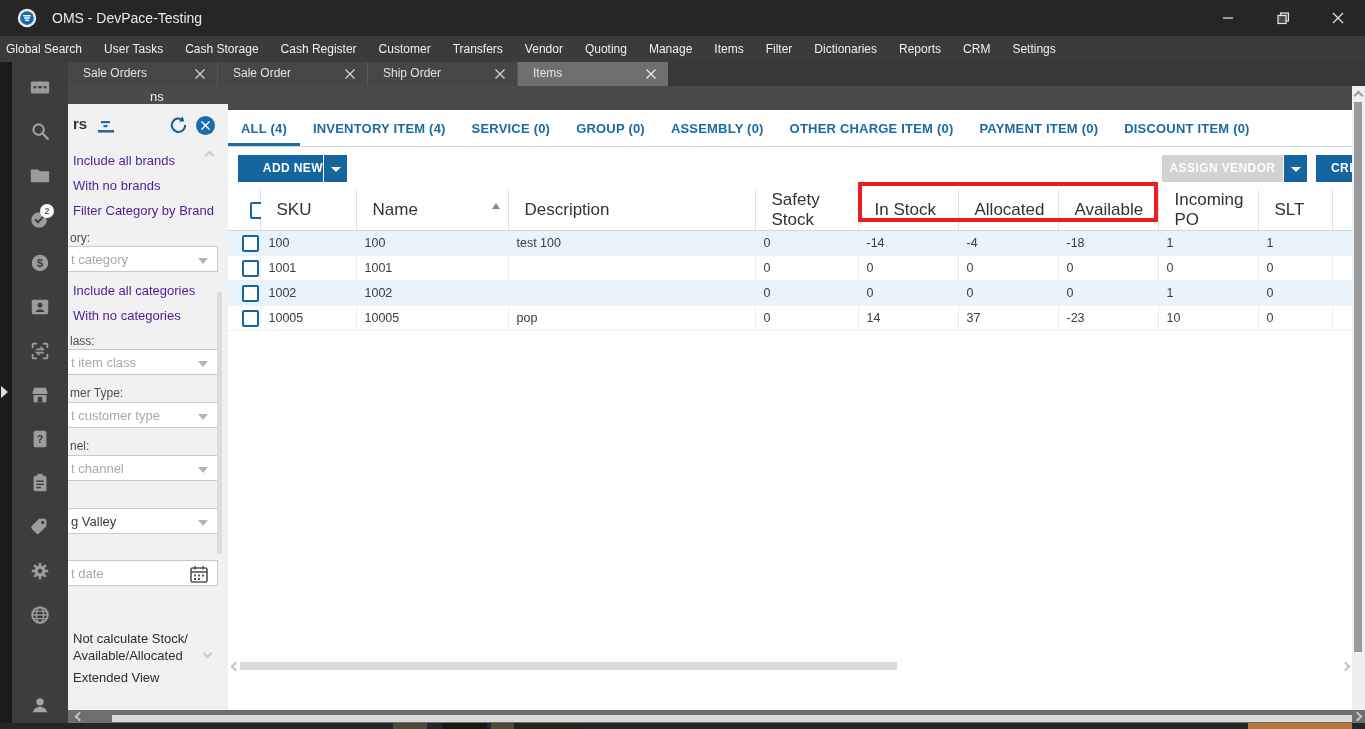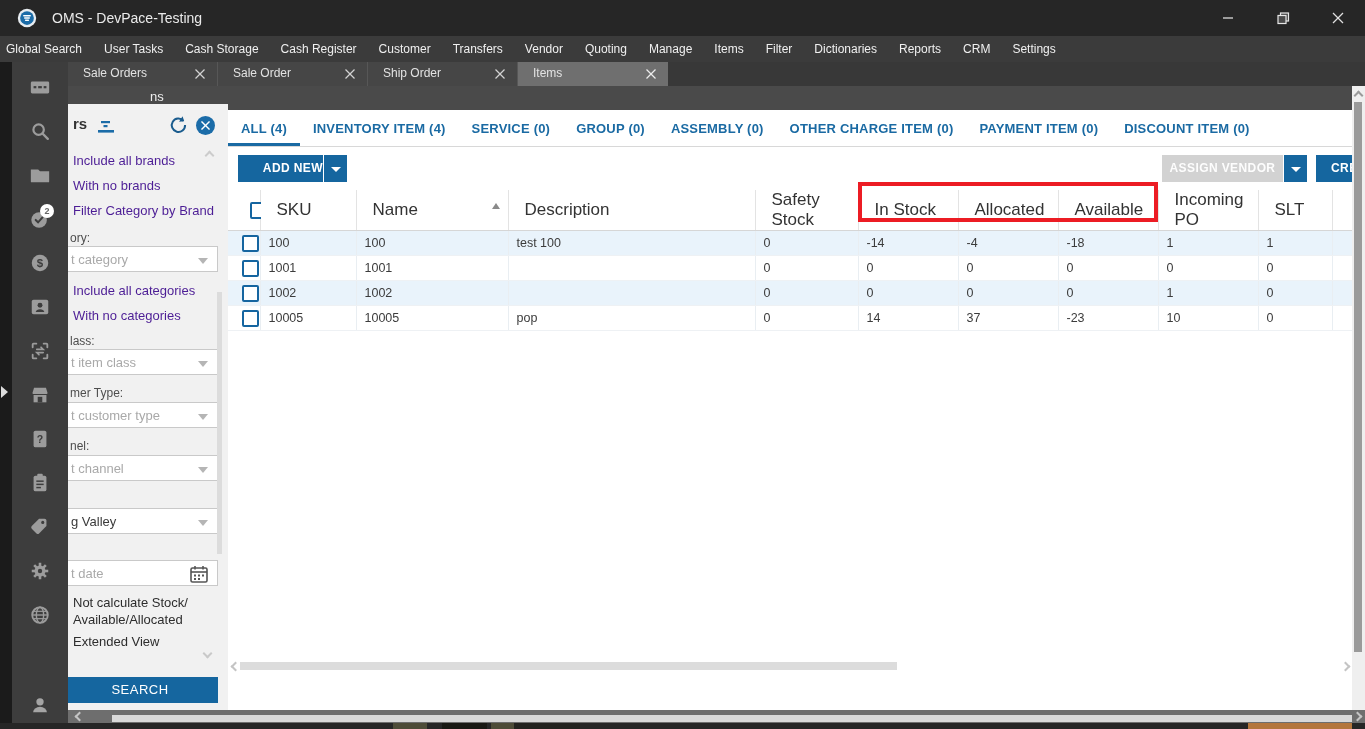--- a/index.html
+++ b/index.html
@@ -42,21 +42,21 @@
   
   #filter-panel { left:68px; top:104px; width:160px; height:607px; background:#f1f1f1; overflow:hidden; z-index:5; }
   .fp-title { left:5px; top:11px; font-size:15px; font-weight:bold; color:#333; }
   .fp-check-label { left:5px; font-size:13px; color:#4c1d95; }
   .fp-label-frag { left:2px; font-size:12px; color:#4e4e4e; }
   .fp-field { left:-6px; width:156px; height:26px; background:#fff; border:1px solid #c9c9c9; }
   .fp-field .ph { position:absolute; left:8px; top:5px; font-size:13px; color:#a9a9a9; }
   .fp-field .val { position:absolute; left:8px; top:5px; font-size:13px; color:#3a3a3a; }
   .caret-down { position:absolute; right:9px; top:11px; width:0; height:0;
                 border-left:5px solid transparent; border-right:5px solid transparent; border-top:6px solid #b5b5b5; }
-  .fp-note { left:5px; font-size:13px; color:#2d2d2d; }
+  .fp-note { left:5px; font-size:13px; color:#2d2d2d;margin-top:36px; }
   #fp-scrollbar { left:149px; top:188px; width:5px; height:262px; background:#dcdcdc; }
   #search-btn { left:-6px; top:573px; width:156px; height:26px; background:#15669f; color:#fff;
                 font-size:13px; text-align:center; line-height:26px; letter-spacing:.5px; }
   .round-close { left:128px; top:12px; width:19px; height:19px; background:#1b6ca8; border-radius:50%;
                  display:flex; align-items:center; justify-content:center; }
 
   
   #main-white { left:228px; top:110px; width:1137px; height:600px; background:#ffffff; z-index:2; }
 
   #cat-tabs { position:absolute; left:0; top:2px; width:1137px; height:35px; display:flex;
@@ -399,21 +399,20 @@
       </span>
     </div>
 
     <span class="abs fp-note" style="top:491px">Not calculate Stock/</span>
     <span class="abs fp-note" style="top:508px">Available/Allocated</span>
     <span class="abs fp-note" style="top:530px">Extended View</span>
 
     <span class="abs chev chev-down" style="left:136px;top:546px;"></span>
     <div class="abs" id="fp-scrollbar"></div>
 
-    <div class="abs" id="search-btn">SEARCH</div>
   </div>
 
   <div class="abs" id="main-white">
 
     <div id="cat-tabs">
       <span class="cat-tab active">ALL (4)</span>
       <span class="cat-tab">INVENTORY ITEM (4)</span>
       <span class="cat-tab">SERVICE (0)</span>
       <span class="cat-tab">GROUP (0)</span>
       <span class="cat-tab">ASSEMBLY (0)</span>

